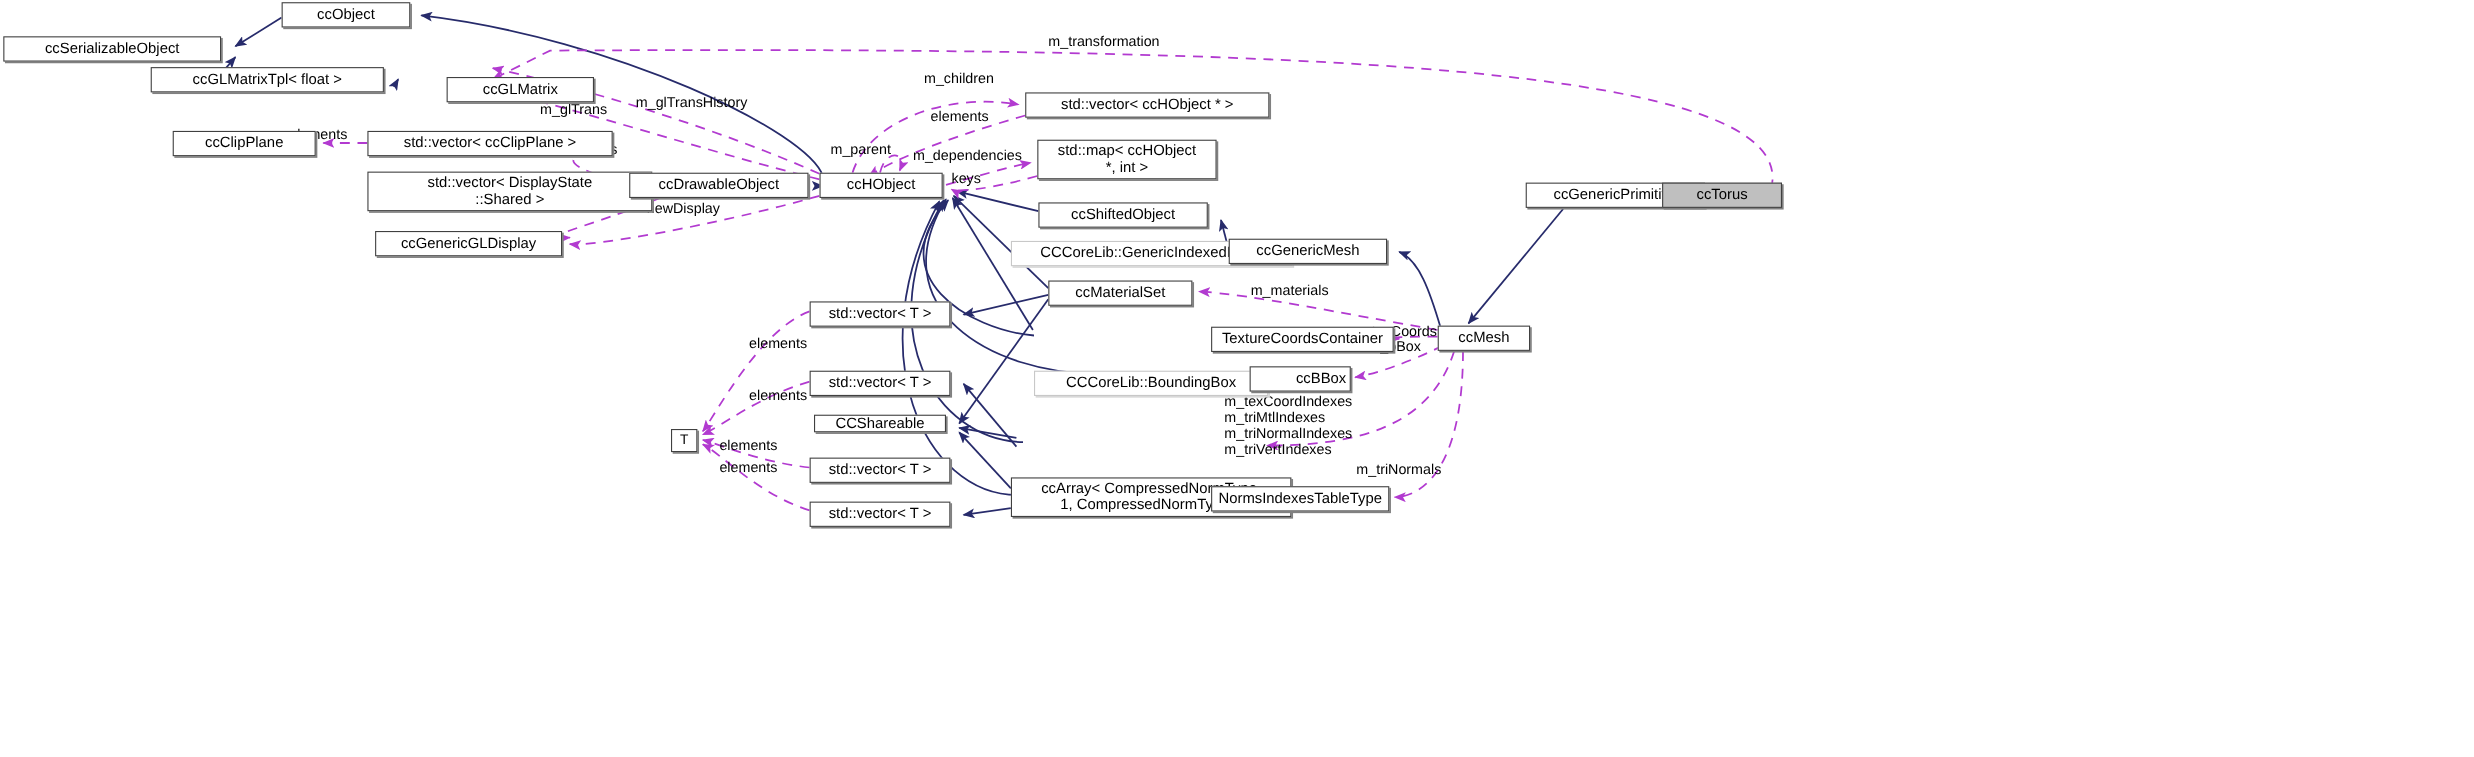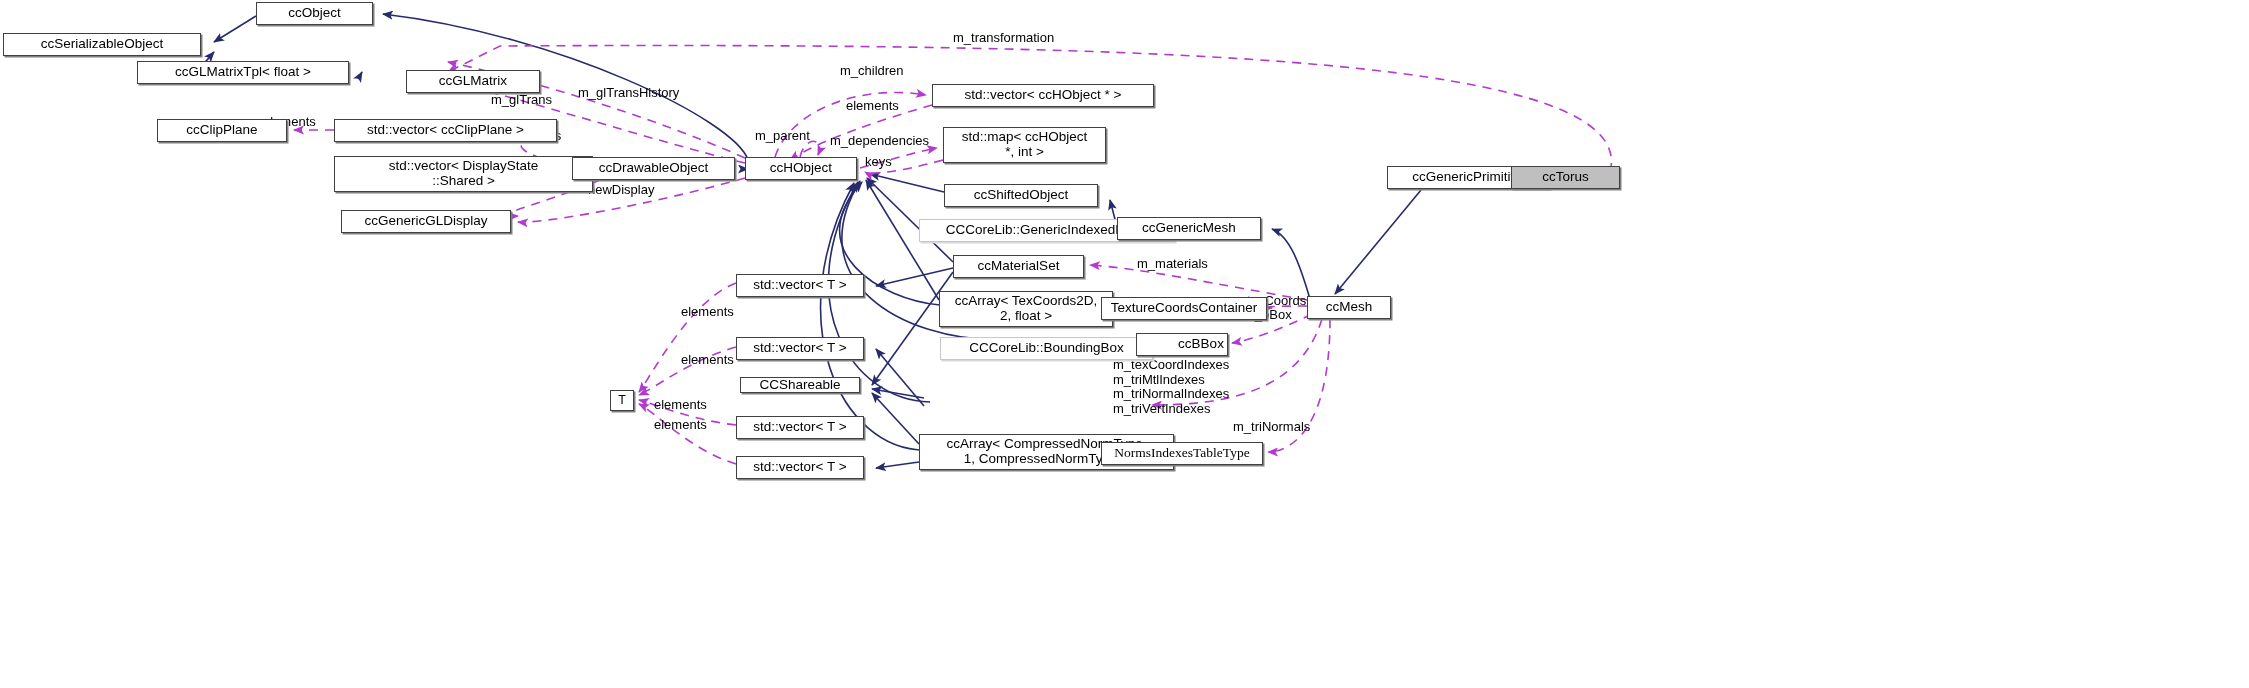--- a/index.html
+++ b/index.html
@@ -180,34 +180,32 @@
   <div class="node" style="left:341px;top:210px;width:170px;height:23px;">ccGenericGLDisplay</div>
   <div class="node" style="left:572px;top:157px;width:163px;height:23px;">ccDrawableObject</div>
   <div class="node" style="left:745px;top:157px;width:112px;height:23px;">ccHObject</div>
   <div class="node" style="left:932px;top:84px;width:222px;height:23px;">std::vector&lt; ccHObject * &gt;</div>
   <div class="node" style="left:943px;top:127px;width:163px;height:36px;">std::map&lt; ccHObject
 *, int &gt;</div>
   <div class="node" style="left:944px;top:184px;width:154px;height:23px;">ccShiftedObject</div>
   <div class="node plain" style="left:919px;top:219px;width:256px;height:23px;">CCCoreLib::GenericIndexedMesh</div>
   <div class="node" style="left:1117px;top:217px;width:144px;height:23px;">ccGenericMesh</div>
   <div class="node" style="left:953px;top:255px;width:131px;height:23px;">ccMaterialSet</div>
-  <div class="node" style="left:939px;top:291px;width:174px;height:36px;">ccArray&lt; TexCoords2D,
-2, float &gt;</div>
   <div class="node" style="left:1101px;top:297px;width:166px;height:23px;">TextureCoordsContainer</div>
   <div class="node plain" style="left:940px;top:337px;width:213px;height:23px;">CCCoreLib::BoundingBox</div>
   <div class="node" style="left:1136px;top:333px;width:92px;height:23px;padding-left:41px;">ccBBox</div>
   <div class="node" style="left:736px;top:274px;width:128px;height:23px;">std::vector&lt; T &gt;</div>
   <div class="node" style="left:736px;top:337px;width:128px;height:23px;">std::vector&lt; T &gt;</div>
   <div class="node" style="left:740px;top:377px;width:120px;height:16px;">CCShareable</div>
   <div class="node" style="left:610px;top:390px;width:24px;height:21px;font-size:12.5px;">T</div>
   <div class="node" style="left:736px;top:416px;width:128px;height:23px;">std::vector&lt; T &gt;</div>
   <div class="node" style="left:736px;top:456px;width:128px;height:23px;">std::vector&lt; T &gt;</div>
   <div class="node" style="left:919px;top:434px;width:255px;height:36px;">ccArray&lt; CompressedNormType,
 1, CompressedNormType &gt;</div>
-  <div class="node" style="left:1101px;top:442px;width:162px;height:23px;font-family:Liberation Serif, serif;">NormsIndexesTableType</div>
+  <div class="node" style="left:1101px;top:442px;width:162px;height:23px;">NormsIndexesTableType</div>
   <div class="node" style="left:1307px;top:296px;width:84px;height:23px;">ccMesh</div>
   <div class="node" style="left:1387px;top:166px;width:163px;height:23px;">ccGenericPrimitive</div>
   <div class="node focus" style="left:1511px;top:166px;width:109px;height:23px;">ccTorus</div>
 
   <div class="edge-label" style="left:953px;top:31px;width:120px;">m_transformation</div>
   <div class="edge-label" style="left:840px;top:64px;width:80px;">m_children</div>
   <div class="edge-label" style="left:846px;top:99px;width:66px;">elements</div>
   <div class="edge-label" style="left:578px;top:86px;width:118px;">m_glTransHistory</div>
   <div class="edge-label" style="left:491px;top:93px;width:74px;">m_glTrans</div>
   <div class="edge-label" style="left:830px;top:134px;width:108px;">m_dependencies</div>

